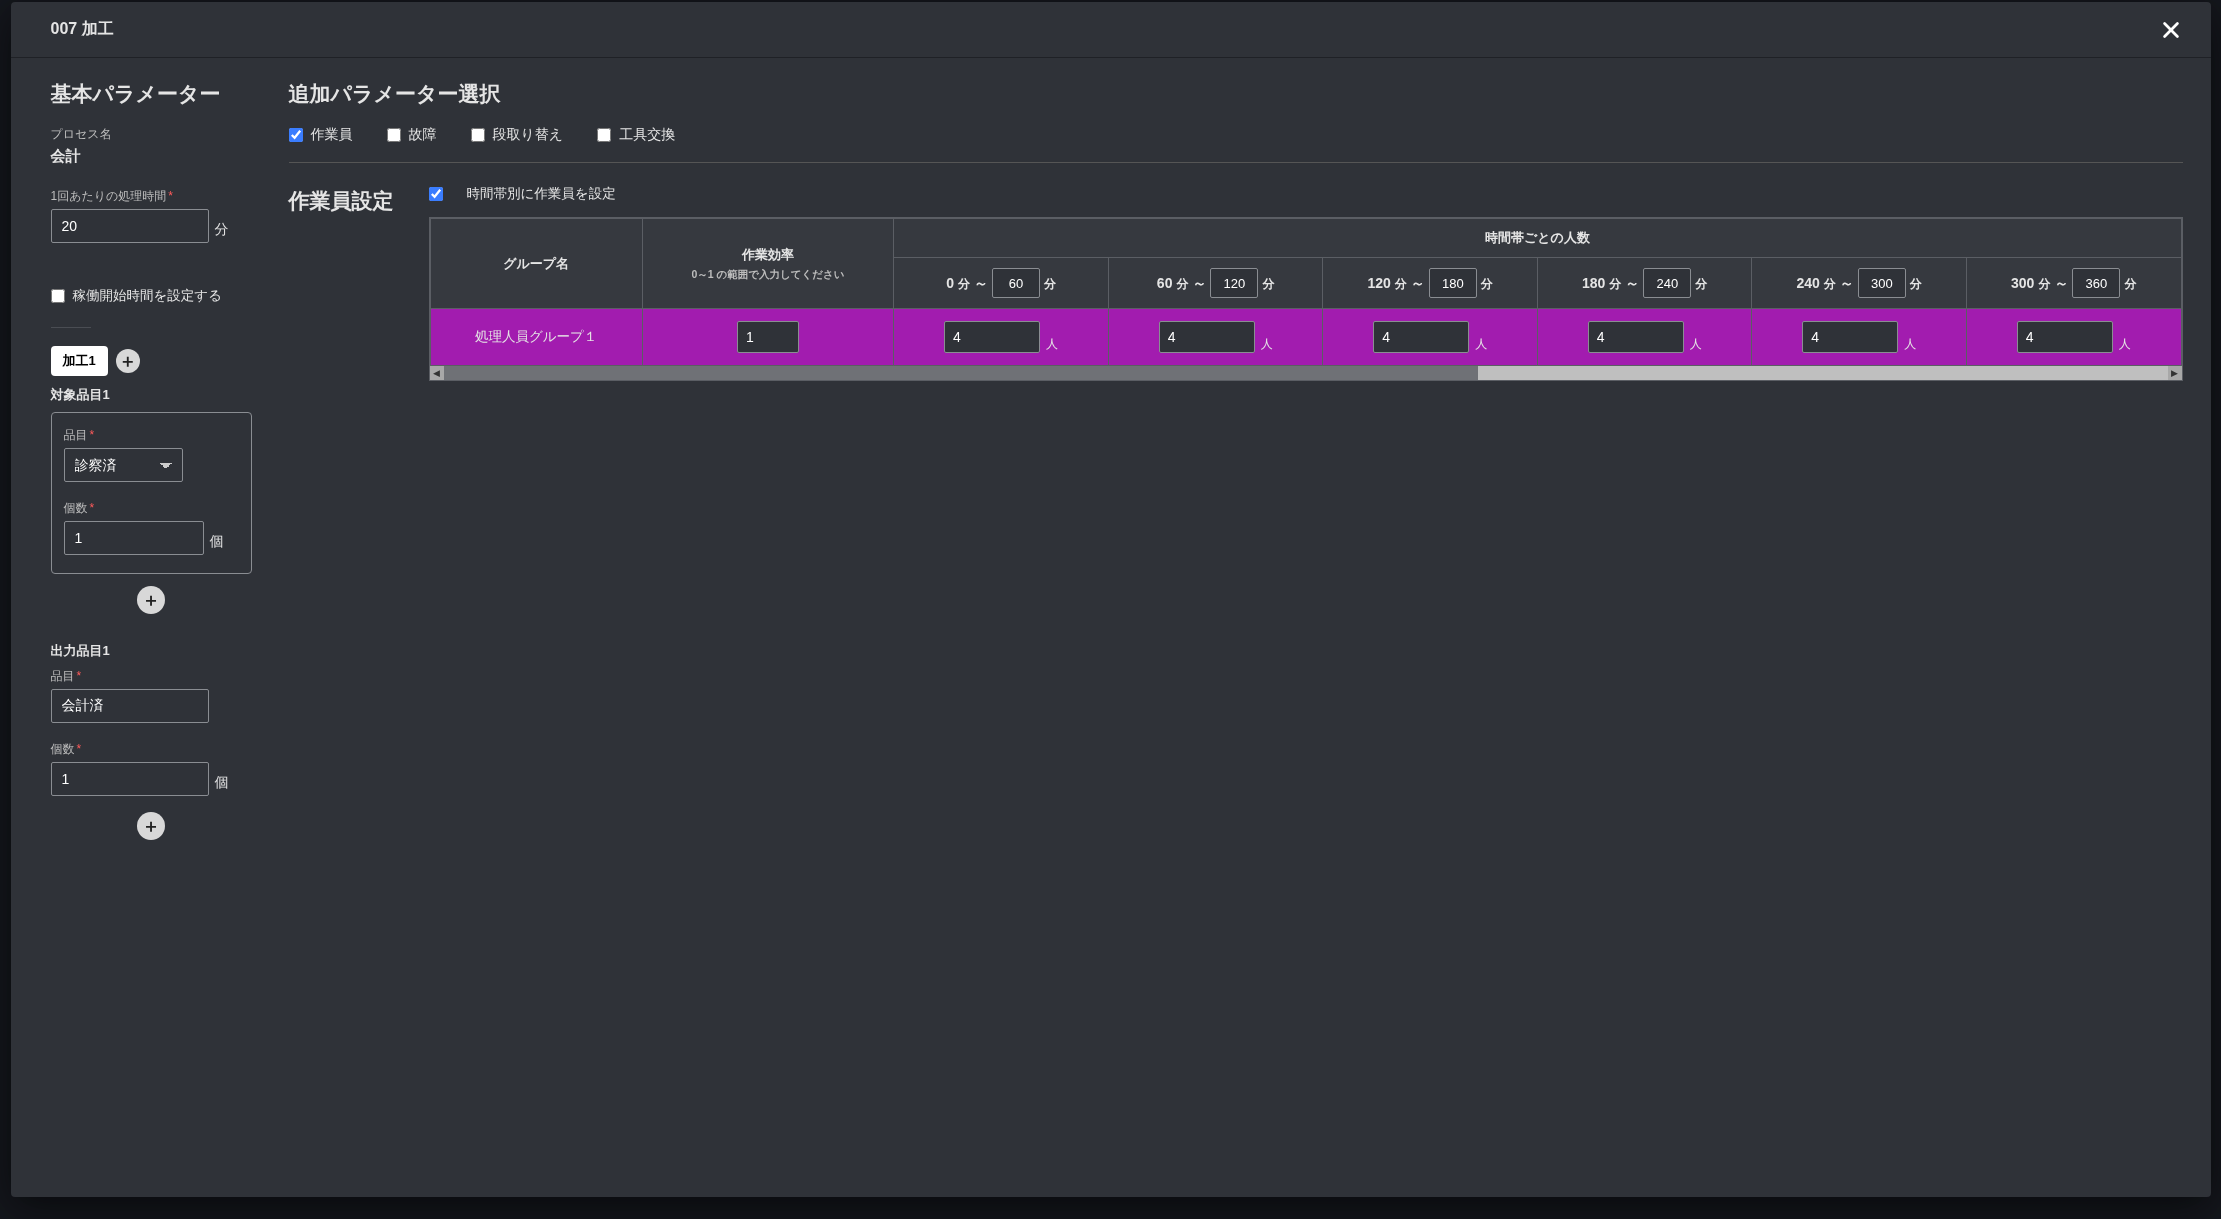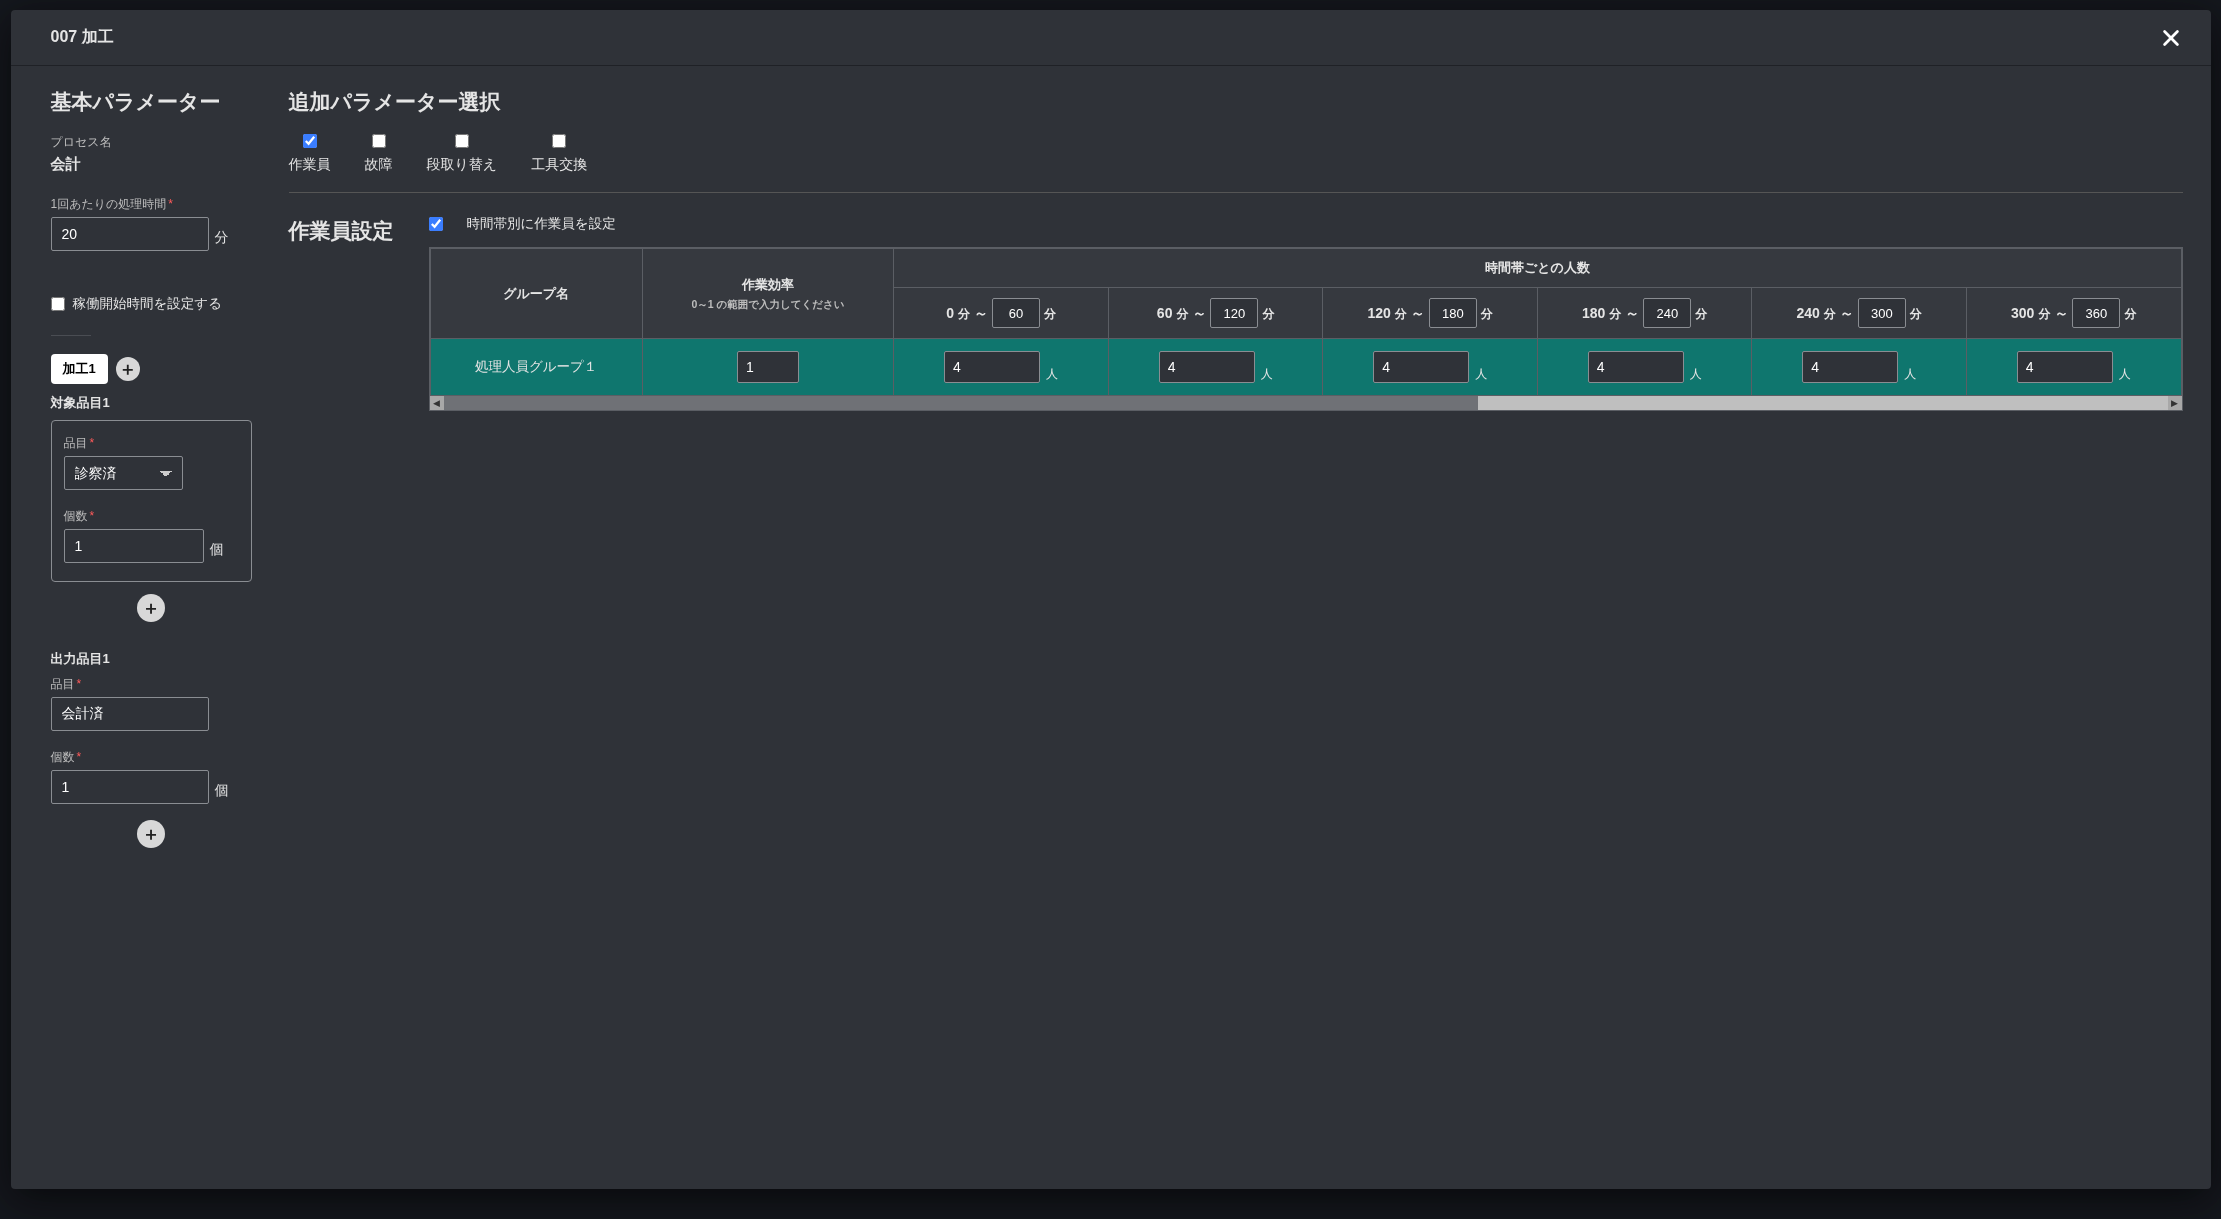--- a/index.html
+++ b/index.html
@@ -8,21 +8,21 @@
     background: #1a1d23;
     color: #e5e5e5;
     font-family: "Hiragino Kaku Gothic ProN", "Meiryo", Arial, sans-serif;
     font-size: 14px;
     overflow: hidden;
   }
   .modal-backdrop {
     position: fixed; inset: 0;
     background: rgba(20,22,28,0.85);
     display: flex; align-items: flex-start; justify-content: center;
-    padding: 10px 6px;
+    padding: 2px 6px;
   }
   .modal {
     width: 100%;
     max-width: 2200px;
     height: calc(100% - 20px);
     background: #2f3238;
     border-radius: 4px;
     box-shadow: 0 10px 40px rgba(0,0,0,0.6);
     display: flex; flex-direction: column;
     overflow: hidden;
@@ -127,37 +127,37 @@
     background-image: linear-gradient(45deg, transparent 50%, #ccc 50%), linear-gradient(135deg, #ccc 50%, transparent 50%);
     background-position: calc(100% - 16px) 14px, calc(100% - 10px) 14px;
     background-size: 6px 6px, 6px 6px;
     background-repeat: no-repeat;
     width: 119px;
     cursor: pointer;
   }
   .center-add { display: flex; justify-content: center; margin: 8px 0 28px 0; }
   
   .param-checks { display: flex; gap: 34px; margin-bottom: 8px; align-items: center; }
-  .param-checks label { display: flex; align-items: center; gap: 8px; font-size: 14px; cursor: pointer; flex-direction: column; }
+  .param-checks label { display: flex; align-items: center; gap: 8px; font-size: 14px; cursor: pointer; }
   .hr-full { border: none; border-top: 1px solid #555; margin: 10px 0 22px 0; }
   .worker-row { display: flex; gap: 30px; align-items: flex-start; }
   .worker-left { width: 110px; padding-top: 2px; }
   .worker-right { flex: 1; overflow: hidden; display: flex; flex-direction: column; }
   .worker-check { display: flex; align-items: center; gap: 24px; font-size: 13.5px; margin-bottom: 14px; }
   .table-wrap {
     overflow-x: auto;
     border: 1px solid #5b5e64;
     background: #3a3d43;
     position: relative;
   }
   .sched-table { border-collapse: collapse; min-width: 100%; }
   .sched-table th, .sched-table td {
     border: 1px solid #5b5e64;
     padding: 0;
-    background: #0f766e;
+    background: #a21caf;
     vertical-align: middle;
     text-align: center;
   }
   .sched-table thead th {
     background: #36393f;
     font-weight: 600;
     font-size: 13px;
   }
   .col-group { min-width: 135px; padding: 20px 10px !important; font-size: 14px; font-weight: 700; }
   .col-eff { min-width: 90px; padding: 10px 8px !important; }

